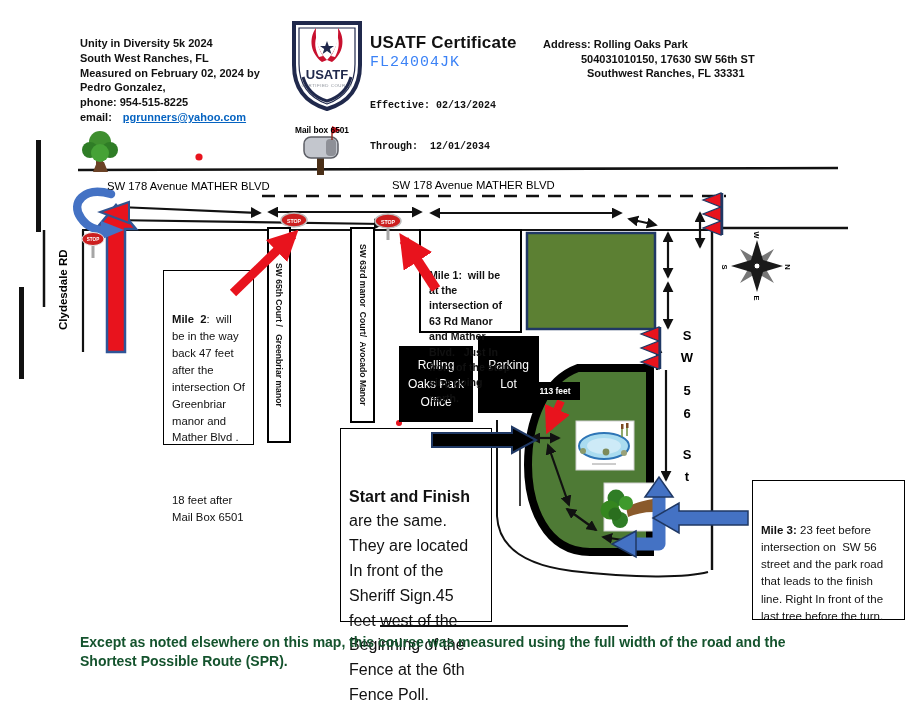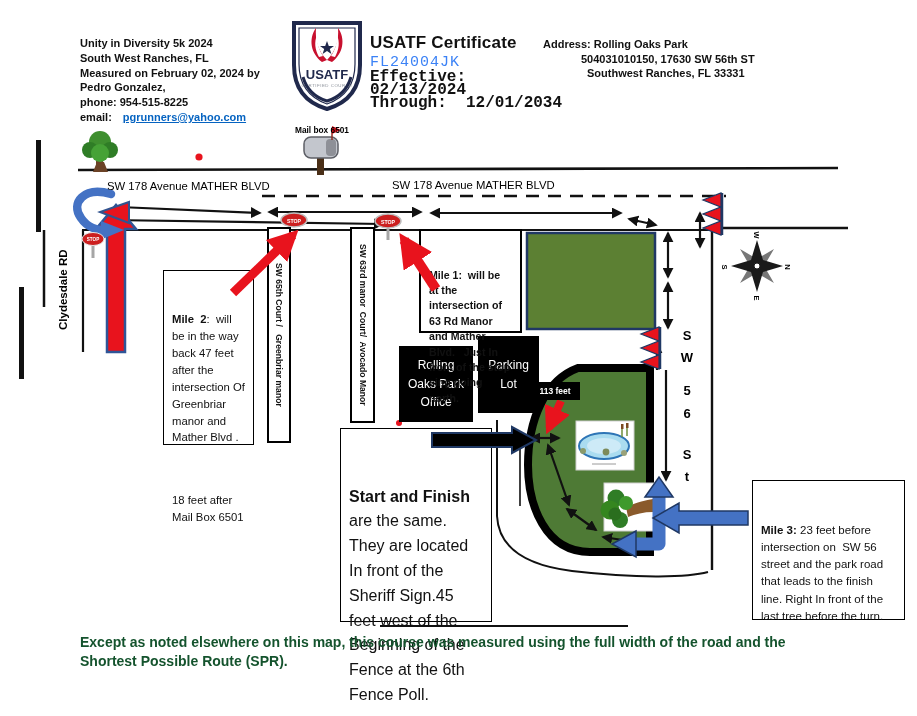--- a/index.html
+++ b/index.html
@@ -5,21 +5,21 @@
   html,body{margin:0;padding:0;background:#fff;}
   .page{position:relative;width:917px;height:716px;background:#fff;overflow:hidden;
         font-family:"Liberation Sans",sans-serif;color:#111;}
   .abs{position:absolute;}
   
   .hdr-info{left:80px;top:36px;width:230px;font-size:11px;font-weight:bold;line-height:14.8px;}
   .hdr-info a{color:#0563c1;padding-left:8px;}
   .cert{left:370px;top:33px;width:170px;}
   .cert-title{font-size:17px;font-weight:800;letter-spacing:.2px;}
   .cert-num{font-family:"Liberation Mono",monospace;font-size:15px;color:#3b82f6;letter-spacing:1px;margin-top:1px;}
-  .cert-line{font-family:"Liberation Mono",monospace;font-size:16px;font-weight:bold;line-height:13px;}
+  .cert-line{font-family:"Liberation Mono",monospace;font-size:10px;font-weight:bold;line-height:13px;margin-top:28px;}
   .addr{left:543px;top:37px;width:300px;font-size:11px;font-weight:bold;line-height:14.5px;}
   .addr div:nth-child(2){padding-left:38px;}
   .addr div:nth-child(3){padding-left:44px;}
   
   .tbox{background:#fff;border:1.6px solid #000;box-sizing:border-box;padding:6px 8px;
         font-size:11.3px;line-height:1.5;white-space:pre-wrap;}
   .tbox p{margin:0 0 12px 0;}
   .tbox p:last-child{margin-bottom:0;}
   .bluebox{background:#000000;color:#fff;display:flex;align-items:center;justify-content:center;
         text-align:center;font-size:12px;line-height:1.55;box-sizing:border-box;}

